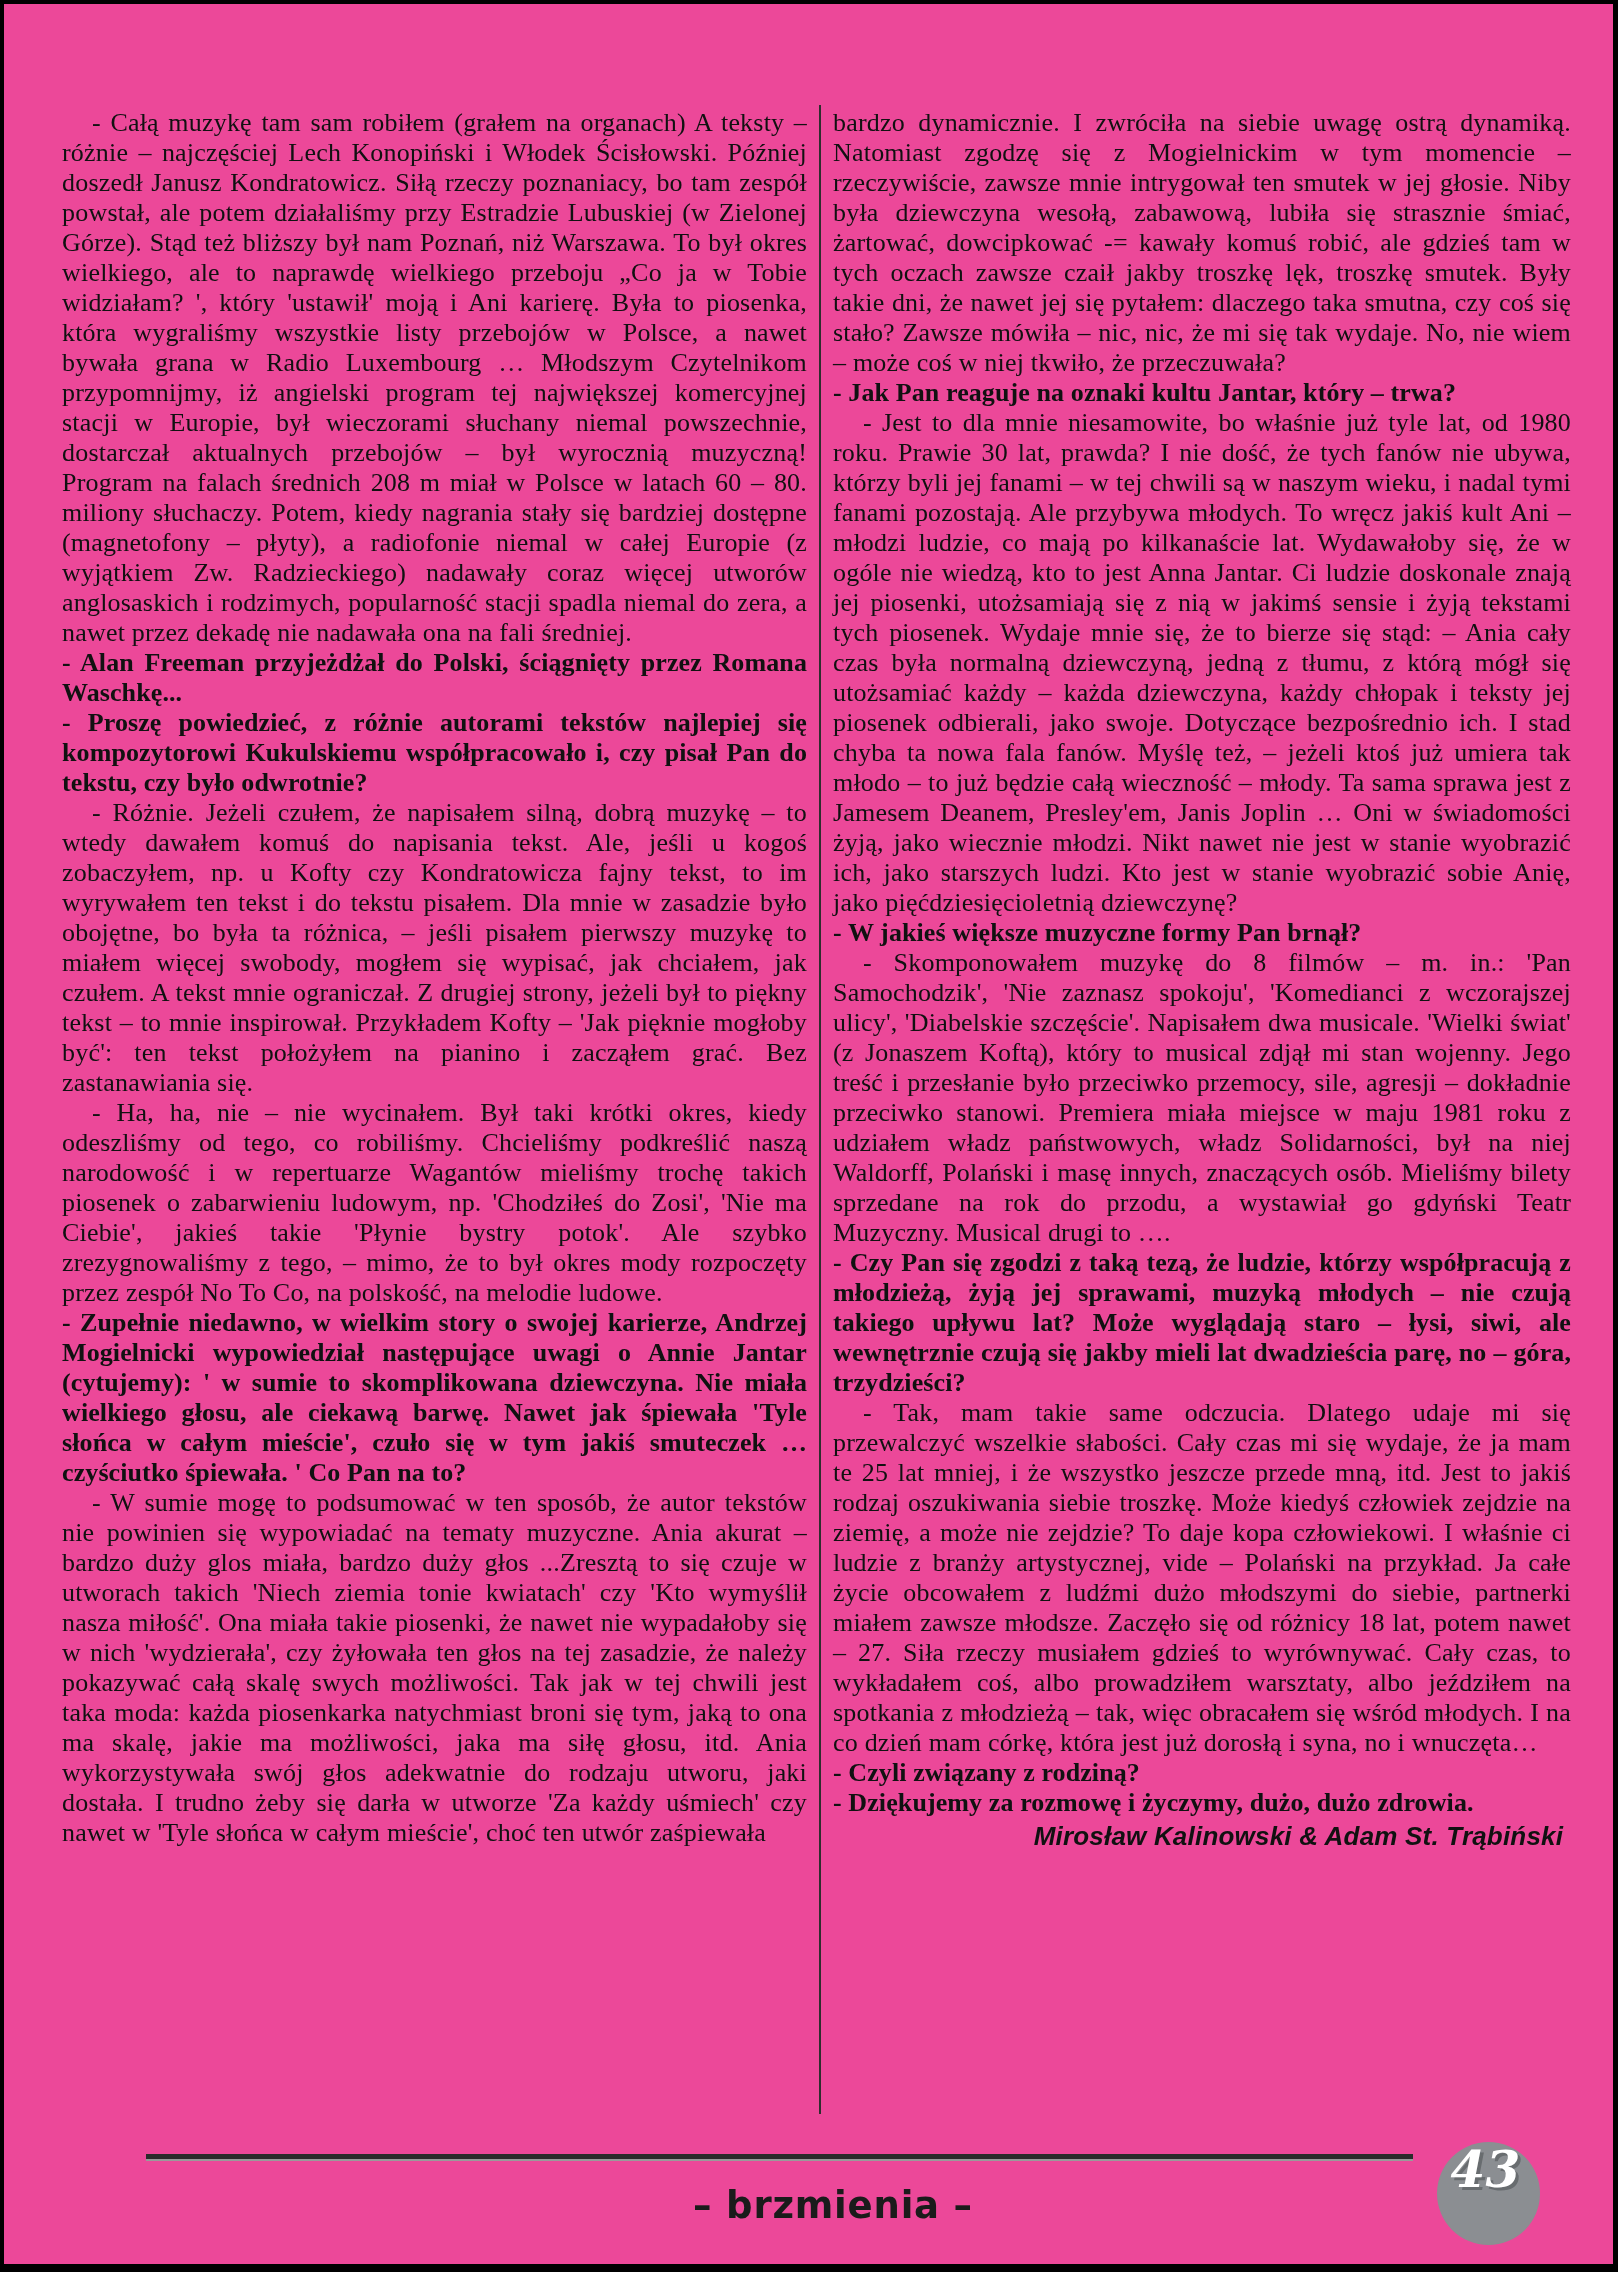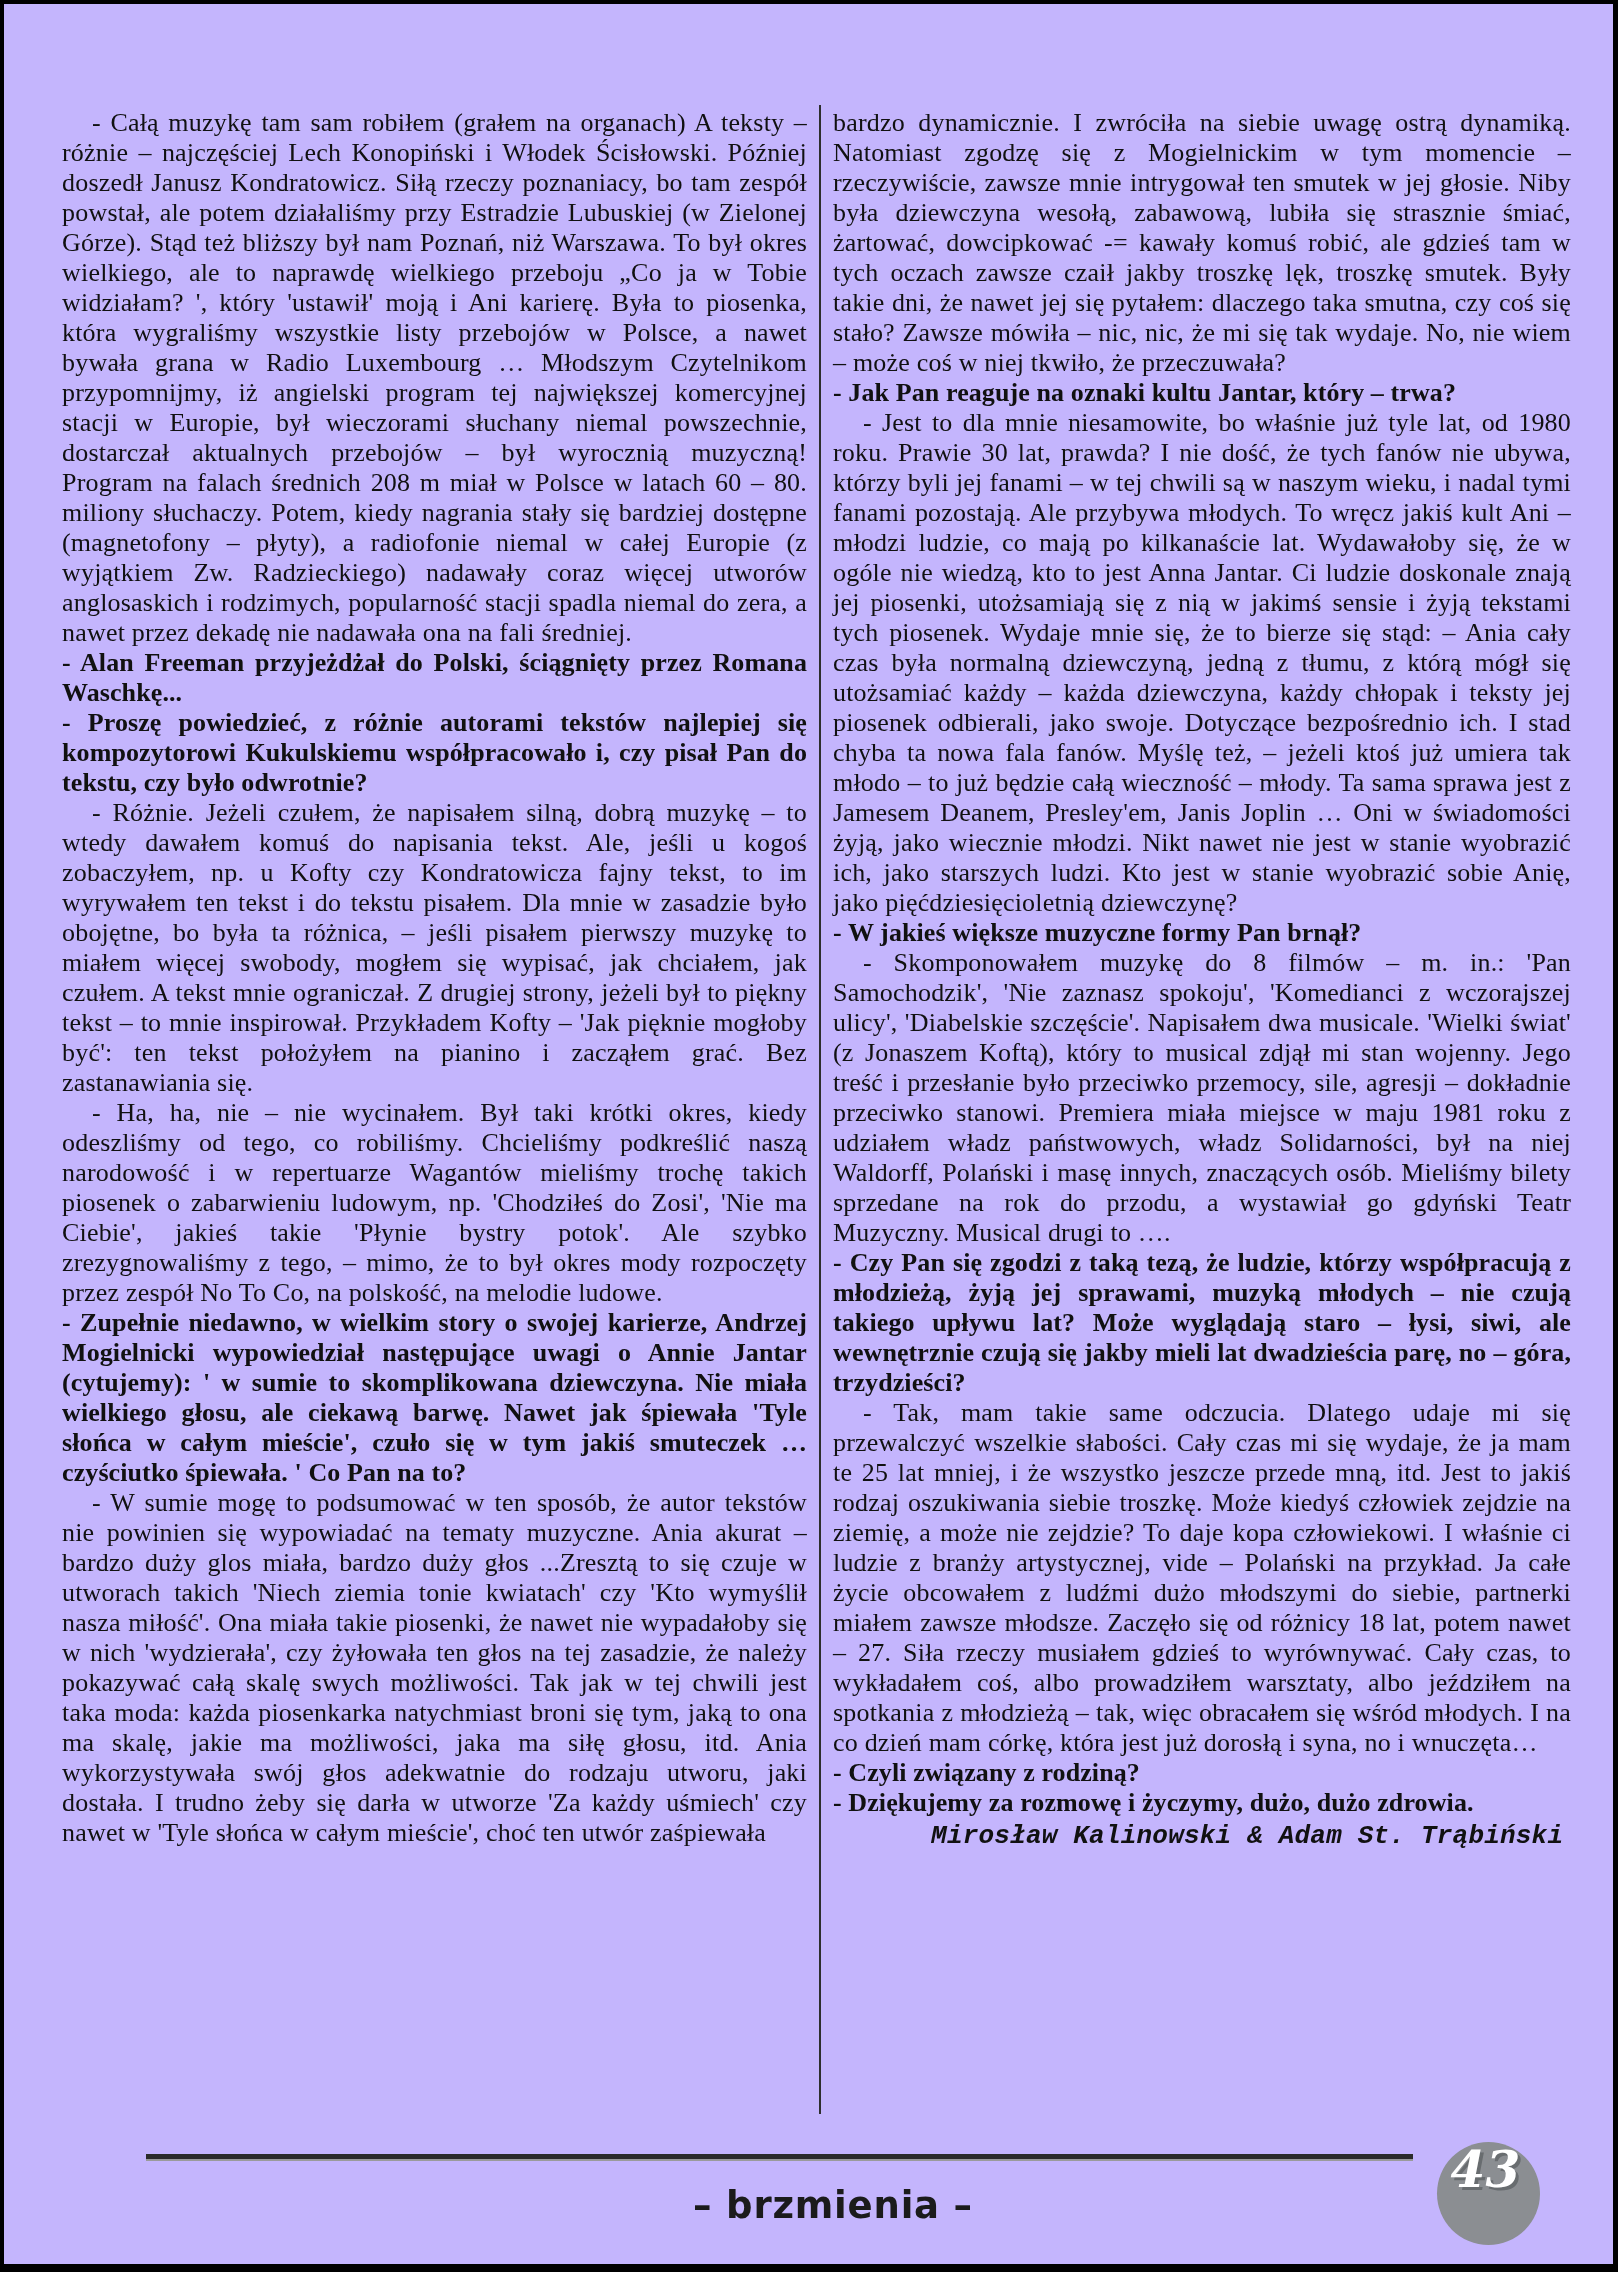--- a/index.html
+++ b/index.html
@@ -4,21 +4,21 @@
 <style>
   html, body {
     margin: 0;
     padding: 0;
     background: #ffffff;
   }
   .page {
     position: relative;
     width: 1618px;
     height: 2273px;
-    background: #c4b5fd;
+    background: #ec4899;
     overflow: hidden;
     box-sizing: border-box;
     border-top: 4.7px solid #000;
     border-left: 4.7px solid #000;
     border-right: 5.4px solid #000;
     border-bottom: 9.3px solid #000;
     font-family: "Liberation Serif", serif;
     color: #111;
   }
   .column {
@@ -37,21 +37,21 @@
     -webkit-hyphens: auto;
   }
   .para.answer { text-indent: 30px; }
   .para.answer-continued { text-indent: 0; }
   .para.question {
     font-weight: bold;
     text-indent: 0;
     letter-spacing: 0.1px;
   }
   .para.signature {
-    font-family: Liberation Mono, monospace;
+    font-family: Liberation Sans, sans-serif;
     font-weight: bold;
     font-style: italic;
     font-size: 26px;
     text-align: right;
     text-indent: 0;
     padding-right: 7.8px;
     margin-top: 3.1px;
   }
   .column-divider {
     position: absolute;

